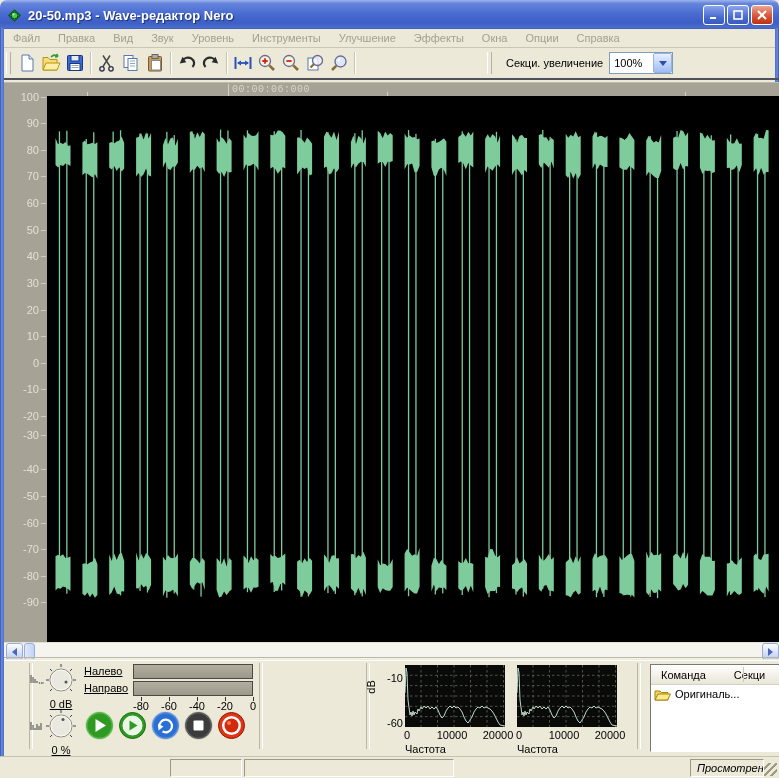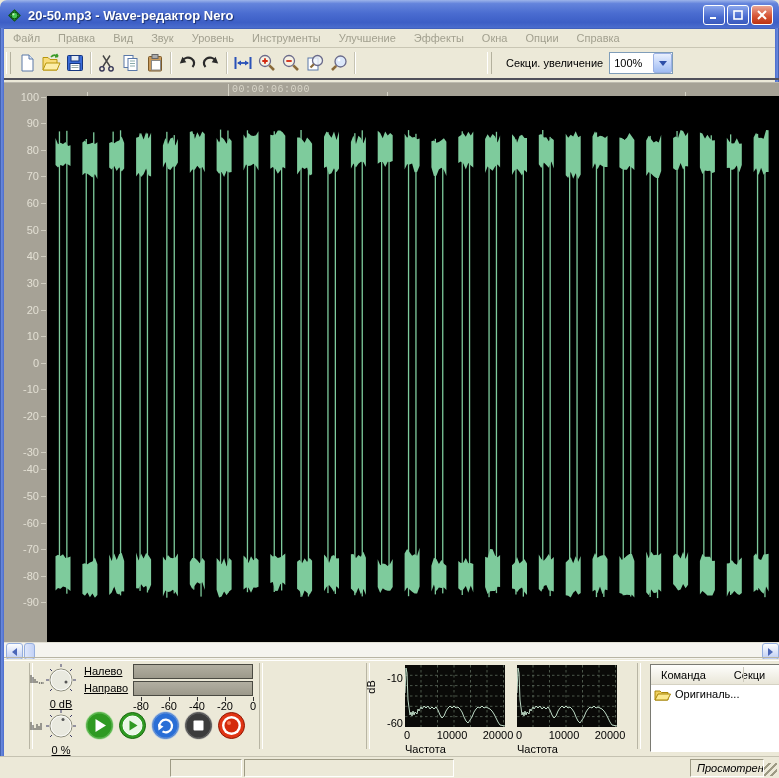--- a/index.html
+++ b/index.html
@@ -257,21 +257,21 @@
       <div class="scl" style="top: 74.39px;">70<i></i></div>
       <div class="scl" style="top: 101.02px;">60<i></i></div>
       <div class="scl" style="top: 127.65px;">50<i></i></div>
       <div class="scl" style="top: 154.28px;">40<i></i></div>
       <div class="scl" style="top: 180.91px;">30<i></i></div>
       <div class="scl" style="top: 207.54px;">20<i></i></div>
       <div class="scl" style="top: 234.17px;">10<i></i></div>
       <div class="scl" style="top: 260.8px;">0<i></i></div>
       <div class="scl" style="top: 287.43px;">-10<i></i></div>
       <div class="scl" style="top: 314.06px;">-20<i></i></div>
-      <div class="scl" style="top: 350px;">-30<i></i></div>
+      <div class="scl" style="top: 333px;">-30<i></i></div>
       <div class="scl" style="top: 367.32px;">-40<i></i></div>
       <div class="scl" style="top: 393.95px;">-50<i></i></div>
       <div class="scl" style="top: 420.58px;">-60<i></i></div>
       <div class="scl" style="top: 447.21px;">-70<i></i></div>
       <div class="scl" style="top: 473.84px;">-80<i></i></div>
       <div class="scl" style="top: 500.47px;">-90<i></i></div>
     </div>
   <svg id="wavesvg" viewBox="0 0 732 546">
       <rect x="0" y="0" width="732" height="546" fill="#000000"></rect>
       <rect x="11.8" y="35.4" width="1.3" height="456.7" fill="#7ecb9c"></rect>

